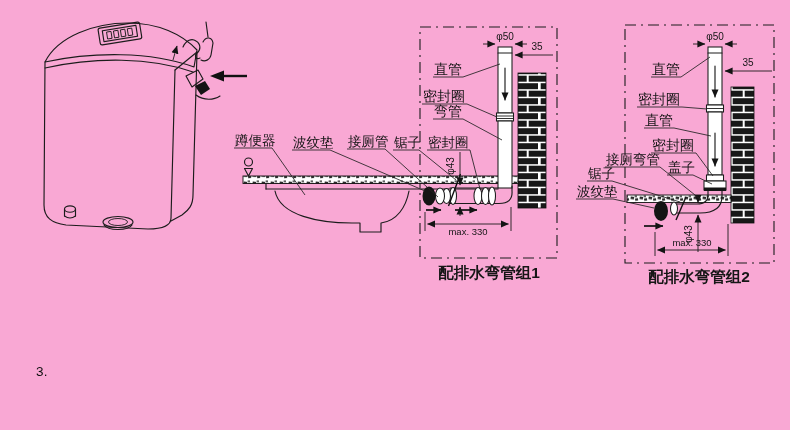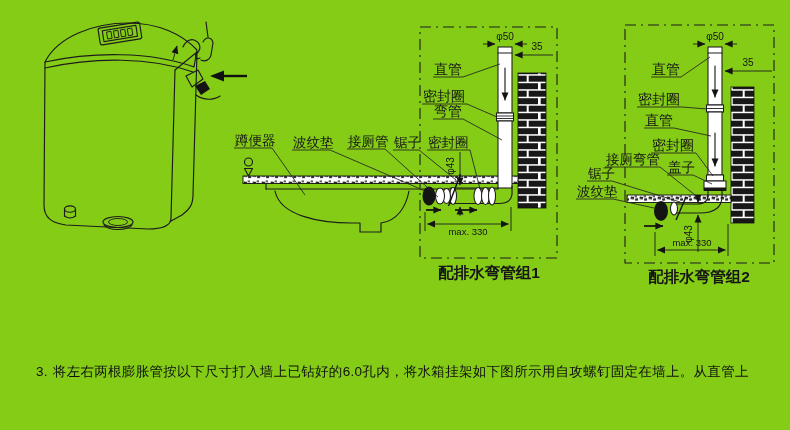--- a/index.html
+++ b/index.html
@@ -1,16 +1,16 @@
 <!DOCTYPE html>
 <html><head>
 <meta charset="utf-8">
 <style>
   html,body{margin:0;padding:0;background:#e8e8e8;}
-  .page{position:relative;width:790px;height:430px;background:#84cc16;overflow:hidden;
+  .page{position:relative;width:790px;height:430px;background:#f9a8d4;overflow:hidden;
         font-family:"Liberation Sans",sans-serif;}
   svg text{font-family:"Liberation Sans",sans-serif;fill:#161616;}
   .ln{stroke:#1c1c1c;fill:none;stroke-width:1.15;stroke-linejoin:round;stroke-linecap:round;}
   .thin{stroke:#1c1c1c;fill:none;stroke-width:0.9;}
   .lead{stroke:#222;fill:none;stroke-width:0.85;}
   .fillw{fill:#fff;stroke:#1c1c1c;stroke-width:1.05;}
   .filld{fill:#141414;stroke:none;}
   .dashbox{stroke:#1c1c1c;fill:none;stroke-width:1.1;stroke-dasharray:11 5 2 5;}
   .lbl{font-size:13.5px;}
   .lblp{font-size:14px;}
@@ -247,17 +247,16 @@
     </g>
 
     <text class="cap" x="699" y="282" text-anchor="middle">配排水弯管组2</text>
   </g>
 </svg>
 
 
 <div class="instr">
   <span>3.</span>
   <div>
-    <div>将左右两根膨胀管按以下尺寸打入墙上已钻好的6.0孔内，将水箱挂架如下图所示用自攻螺钉固定在墙上。从直管上</div>
   </div>
 </div>
 
 </div>
 
 </body></html>

